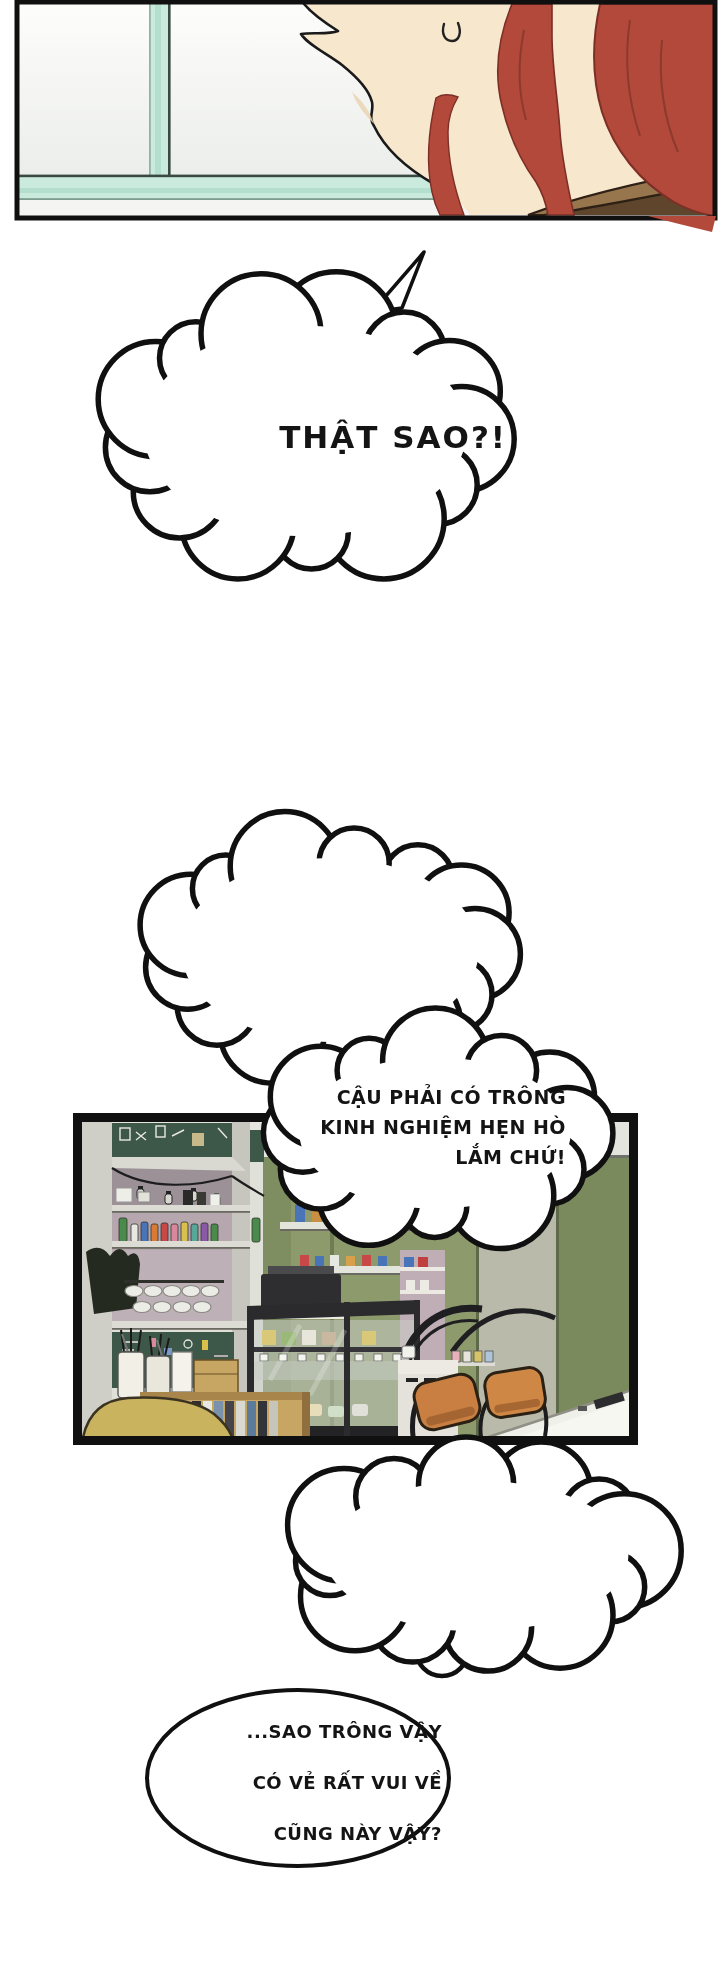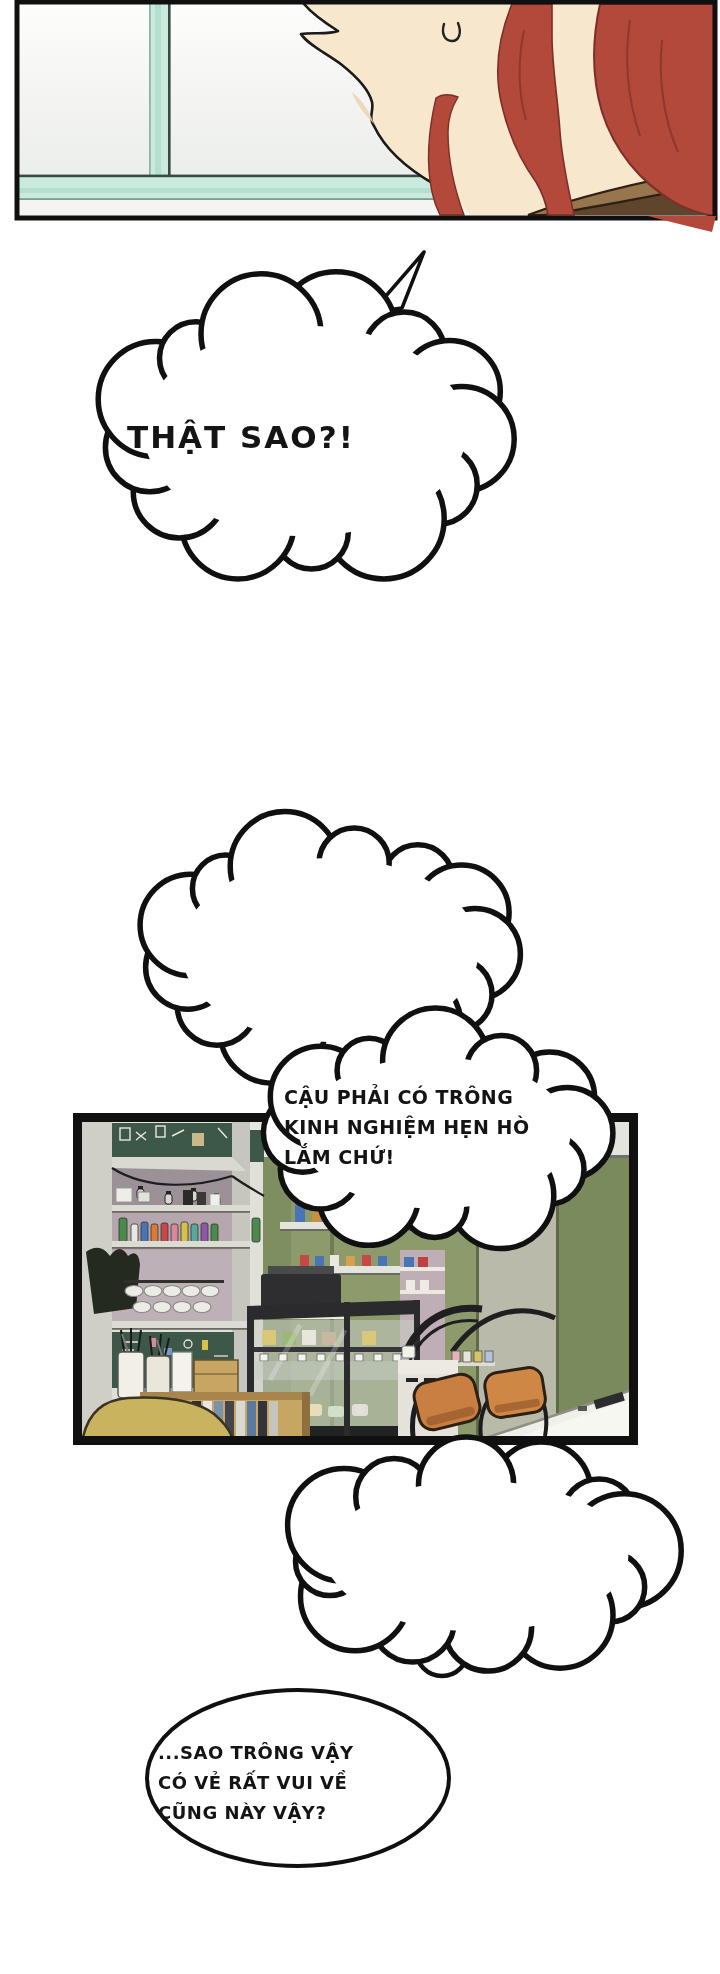--- a/index.html
+++ b/index.html
@@ -1,26 +1,26 @@
 <!DOCTYPE html>
 <html><head>
 <meta charset="utf-8">
 <style>
   html,body{margin:0;padding:0;background:#ffffff;}
   .page{position:relative;width:720px;height:1974px;background:#fff;overflow:hidden;
         font-family:"DejaVu Sans",sans-serif;}
   svg.art{position:absolute;left:0;top:0;}
-  .btext{position:absolute;display:flex;flex-direction:column;align-items:flex-start;
+  .btext{position:absolute;display:flex;flex-direction:column;align-items:flex-end;
          justify-content:center;text-align:center;font-weight:bold;color:#141414;
          z-index:30;line-height:30px;letter-spacing:.5px;}
   #t-b1{left:127px;top:402px;width:380px;height:70px;font-size:31px;letter-spacing:2px;}
   #t-b2{left:160px;top:915px;width:330px;height:52px;font-size:19px;}
   #t-b3{left:284px;top:1082px;width:282px;height:90px;font-size:19px;}
   #t-b4{left:322px;top:1498px;width:282px;height:90px;font-size:19px;}
-  #t-b5{left:158px;top:1738px;width:284px;height:90px;font-size:18px;}
+  #t-b5{left:158px;top:1738px;width:284px;height:90px;font-size:18px;gap:21px;}
 </style>
 </head>
 <body>
 
 <div class="page">
 
 <svg class="art" width="720" height="1974" viewBox="0 0 720 1974">
   <defs>
     <linearGradient id="paneGrad" x1="0" y1="0" x2="0" y2="1">
       <stop offset="0" stop-color="#fdfdfc"></stop>

